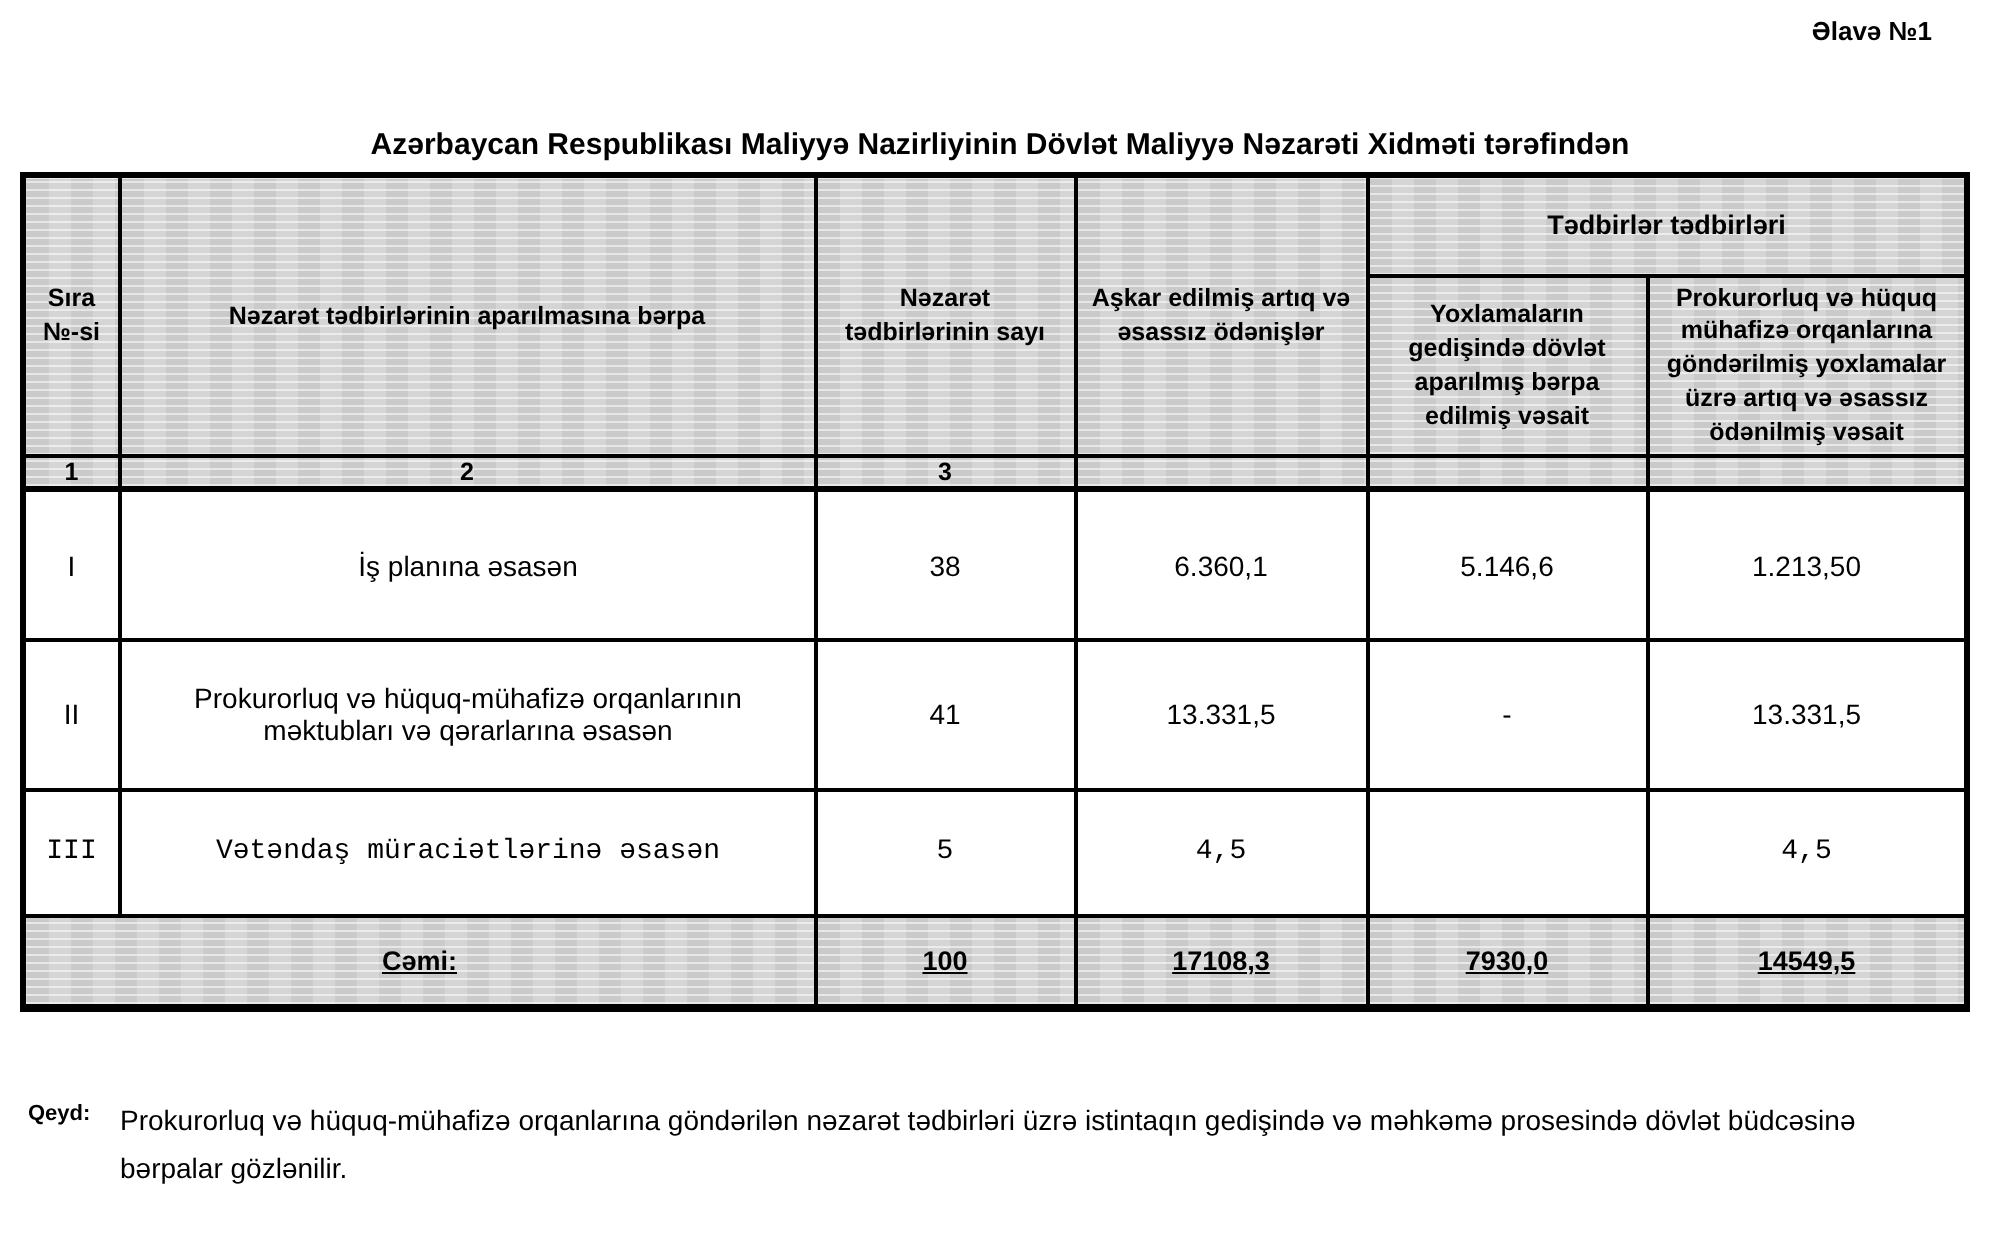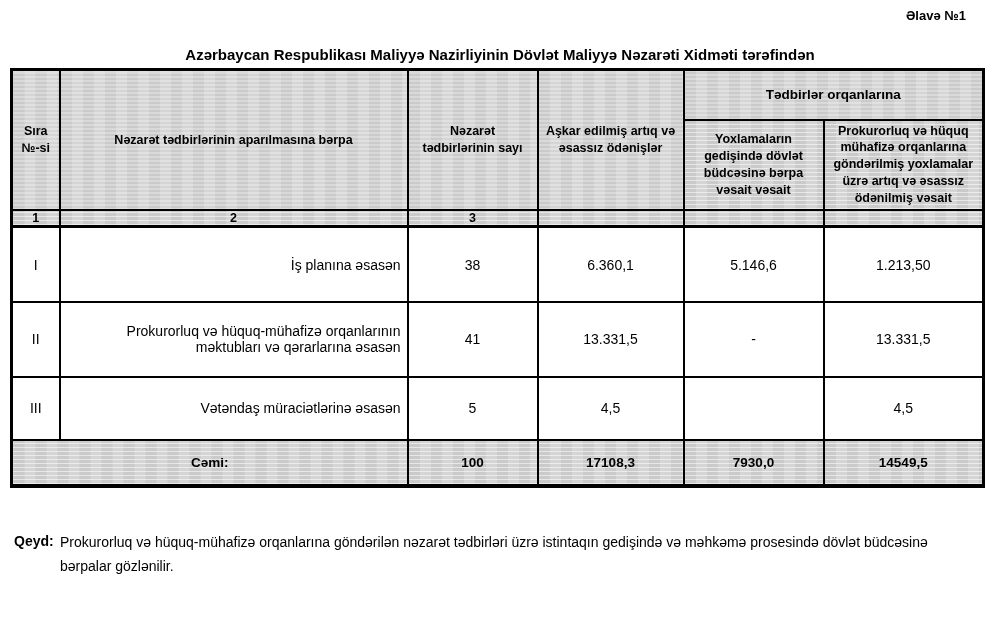--- a/index.html
+++ b/index.html
@@ -11,21 +11,21 @@
   }
   .page { width: 1000px; height: 461px; position: relative; }
 
   .annex {
     padding: 8px 34px 0 0;
     text-align: right;
     font-size: 13px;
     font-weight: bold;
   }
   .title {
-    margin-top: 20px;
+    margin-top: 38px;
     text-align: center;
     font-size: 15px;
     font-weight: bold;
     line-height: 23px;
   }
   .subtitle {
     margin-top: 9px;
     text-align: center;
     font-size: 17px;
     font-weight: bold;
@@ -60,33 +60,33 @@
       repeating-linear-gradient(90deg, rgba(0,0,0,.04) 0px, rgba(0,0,0,.04) 11px, rgba(255,255,255,.07) 11px, rgba(255,255,255,.07) 22px);
   }
   thead th { font-size: 12.5px; font-weight: bold; line-height: 1.35; }
   th.group-head { font-size: 13.5px; }
   tr.head-row-1 { height: 50px; }
   tr.head-row-2 { height: 90px; }
   tr.number-row { height: 17px; }
   tr.number-row td { font-size: 12.5px; font-weight: bold; padding: 0; border-bottom: 3px solid #000; }
   tr.body-row { font-size: 14px; }
   tr.body-row-1, tr.body-row-2 { height: 75px; }
-  tr.body-row-3 { height: 63px; }
-  td.basis { text-align: right; padding-left: 7px; padding-right: 6px; }
+  tr.body-row-3 { height: 63px; font-family: Liberation Mono, monospace; }
+  td.basis { text-align: center; padding-left: 7px; padding-right: 6px; }
   tr.total-row { height: 24px; }
-  tr.total-row td { font-size: 13.5px; font-weight: bold; padding: 14px 4px; border-bottom: 4px solid #000; }
+  tr.total-row td { font-size: 13.5px; font-weight: bold; padding: 14px 4px; border-bottom: 4px solid #000; text-decoration: underline; }
 
   .note {
     margin: 42px 0 0 0;
     padding-left: 14px;
     display: flex;
     align-items: flex-start;
   }
   .note .qeyd-label {
-    font-size: 14px;
+    font-size: 11px;
     font-weight: bold;
     width: 46px;
     flex: 0 0 46px;
     padding-top: 3px;
   }
   .note p {
     font-size: 14px;
     line-height: 24px;
     width: 915px;
   }
@@ -112,24 +112,24 @@
       <col style="width:146px">
       <col style="width:140px">
       <col style="width:160px">
     </colgroup>
     <thead>
       <tr class="head-row-1">
         <th rowspan="2" class="fill">Sıra №-si</th>
         <th rowspan="2" class="fill">Nəzarət tədbirlərinin aparılmasına bərpa</th>
         <th rowspan="2" class="fill">Nəzarət tədbirlərinin sayı</th>
         <th rowspan="2" class="fill">Aşkar edilmiş artıq və əsassız ödənişlər</th>
-        <th colspan="2" class="fill group-head">Tədbirlər orqanlarına</th>
+        <th colspan="2" class="fill group-head">Tədbirlər tədbirləri</th>
       </tr>
       <tr class="head-row-2">
-        <th class="fill">Yoxlamaların gedişində dövlət büdcəsinə bərpa vəsait vəsait</th>
+        <th class="fill">Yoxlamaların gedişində dövlət aparılmış bərpa edilmiş vəsait</th>
         <th class="fill">Prokurorluq və hüquq mühafizə orqanlarına göndərilmiş yoxlamalar üzrə artıq və əsassız ödənilmiş vəsait</th>
       </tr>
       <tr class="number-row">
         <td class="fill">1</td>
         <td class="fill">2</td>
         <td class="fill">3</td>
         <td class="fill"></td>
         <td class="fill"></td>
         <td class="fill"></td>
       </tr>

